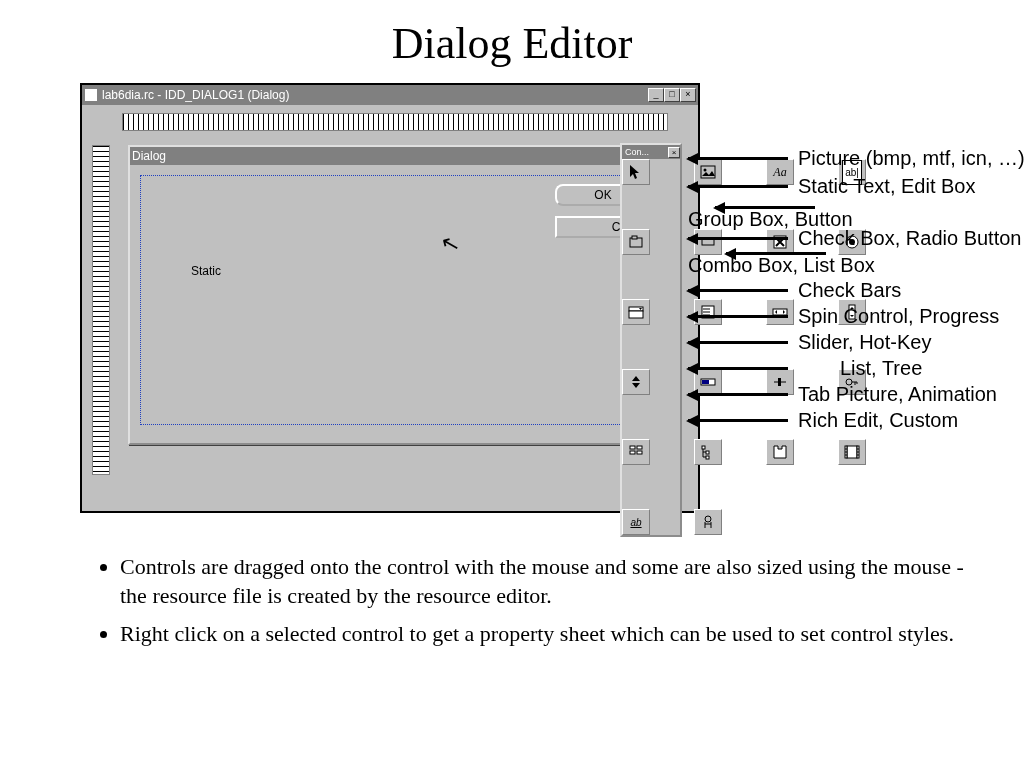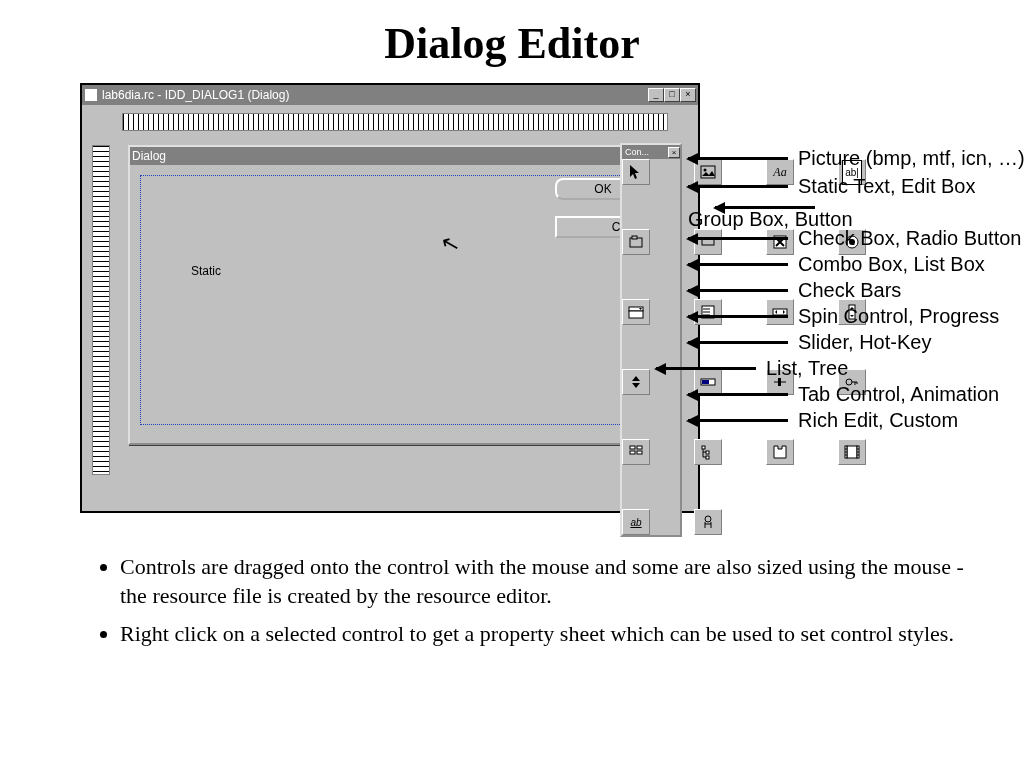--- a/index.html
+++ b/index.html
@@ -9,21 +9,21 @@
     font-family: Arial, sans-serif;
     background: #fff;
     width: 1024px;
     height: 768px;
     position: relative;
   }
   .slide-title {
     text-align: center;
     font-family: "Times New Roman", serif;
     font-size: 44px;
-    font-weight: bold;
+    font-weight: normal;
     margin: 18px 0 14px 0;
     color: #000;
   }
   .stage {
     position: relative;
     margin-left: 80px;
     width: 870px;
     height: 440px;
   }
   
@@ -112,21 +112,21 @@
   .btn3d {
     position: absolute;
     width: 96px; height: 22px;
     background: #c0c0c0;
     border: 2px outset #fff;
     font-size: 12px;
     text-align: center;
     line-height: 18px;
     color: #000;
   }
-  .ok-btn { right: 12px; top: 2px; border-radius: 8px; }
+  .ok-btn { right: 12px; top: 8px; border-radius: 8px; }
   .cancel-btn { right: 12px; top: 40px; text-align: right; }
   .static-label {
     position: absolute;
     left: 50px; top: 88px;
     font-size: 12px;
     color: #000;
     text-align: center;
   }
   .cursor-arrow {
     position: absolute;
@@ -413,43 +413,43 @@
       <span>Static Text, Edit Box</span>
     </div>
   <div class="annot" style="left:608px; top:124px;flex-direction:column;">
       <div class="arrow"></div>
       <span>Group Box, Button</span>
     </div>
   <div class="annot" style="left:608px; top:144px;">
       <div class="arrow"></div>
       <span>Check Box, Radio Button</span>
     </div>
-  <div class="annot" style="left:608px; top:170px;">
+  <div class="annot" style="left:608px; top:170px;flex-direction:column;">
       <div class="arrow"></div>
       <span>Combo Box, List Box</span>
     </div>
   <div class="annot" style="left:608px; top:196px;">
       <div class="arrow"></div>
       <span>Check Bars</span>
     </div>
   <div class="annot" style="left:608px; top:222px;">
       <div class="arrow"></div>
       <span>Spin Control, Progress</span>
     </div>
   <div class="annot" style="left:608px; top:248px;">
       <div class="arrow"></div>
       <span>Slider, Hot-Key</span>
     </div>
-  <div class="annot" style="left:576px; top:274px;">
+  <div class="annot" style="left:608px; top:274px;gap:42px;">
       <div class="arrow"></div>
       <span>List, Tree</span>
     </div>
   <div class="annot" style="left:608px; top:300px;">
       <div class="arrow"></div>
-      <span>Tab Control, Animation</span>
+      <span>Tab Picture, Animation</span>
     </div>
   <div class="annot" style="left:608px; top:326px;">
       <div class="arrow"></div>
       <span>Rich Edit, Custom</span>
     </div>
 
 </div>
 
 <ul class="bullets">
   <li>Controls are dragged onto the control with the mouse and some are also sized using the mouse - the resource file is created by the resource editor.</li>

